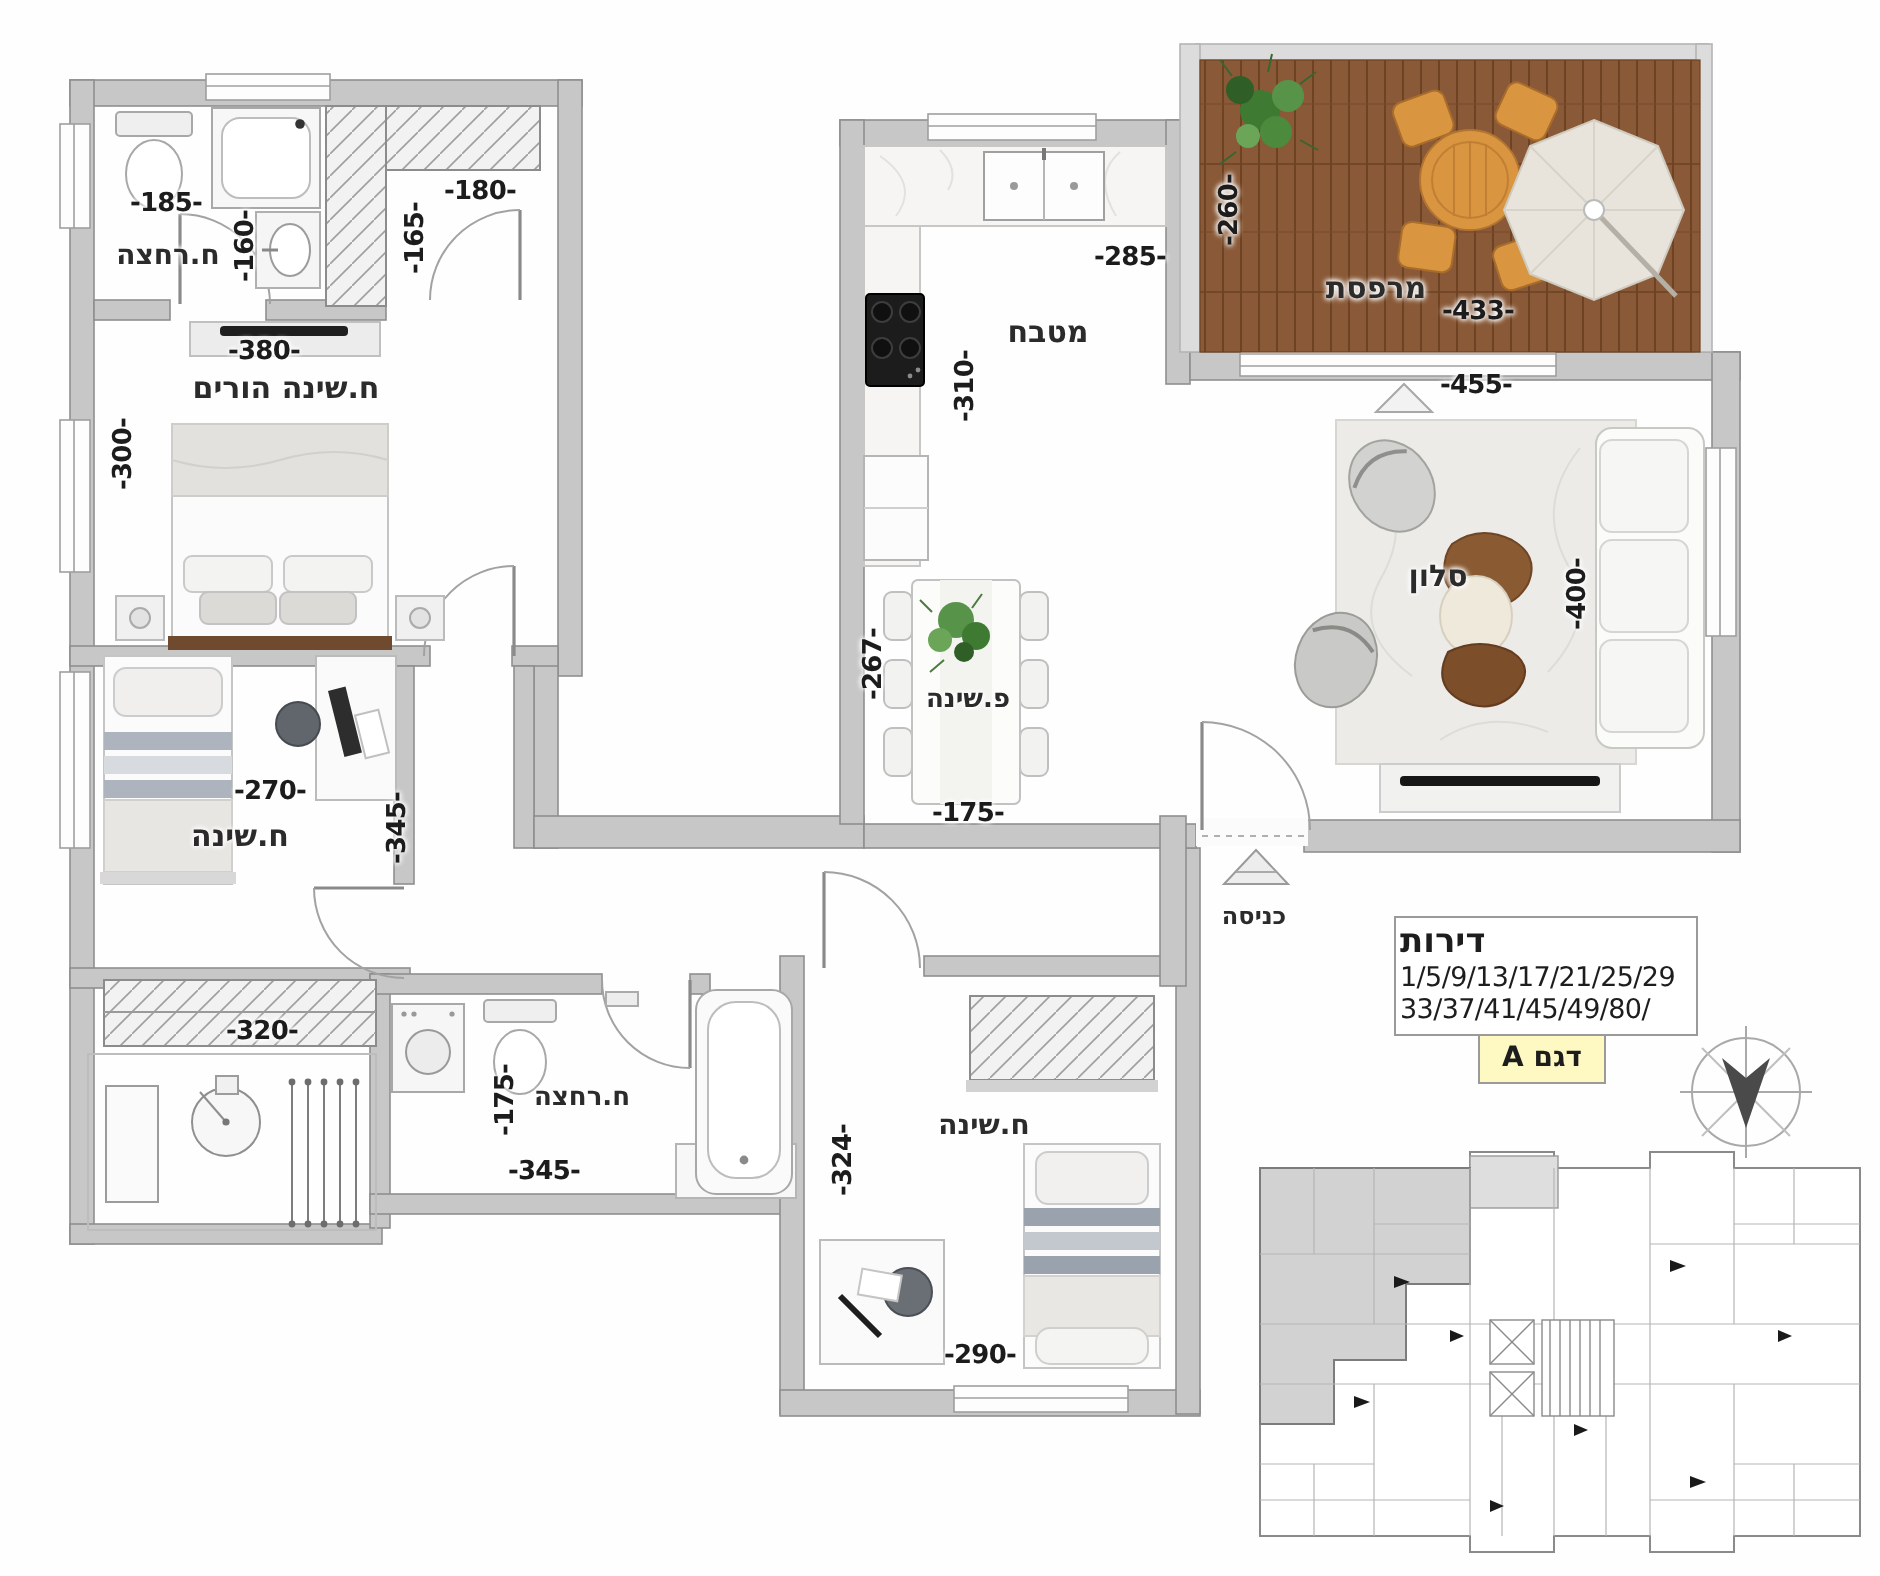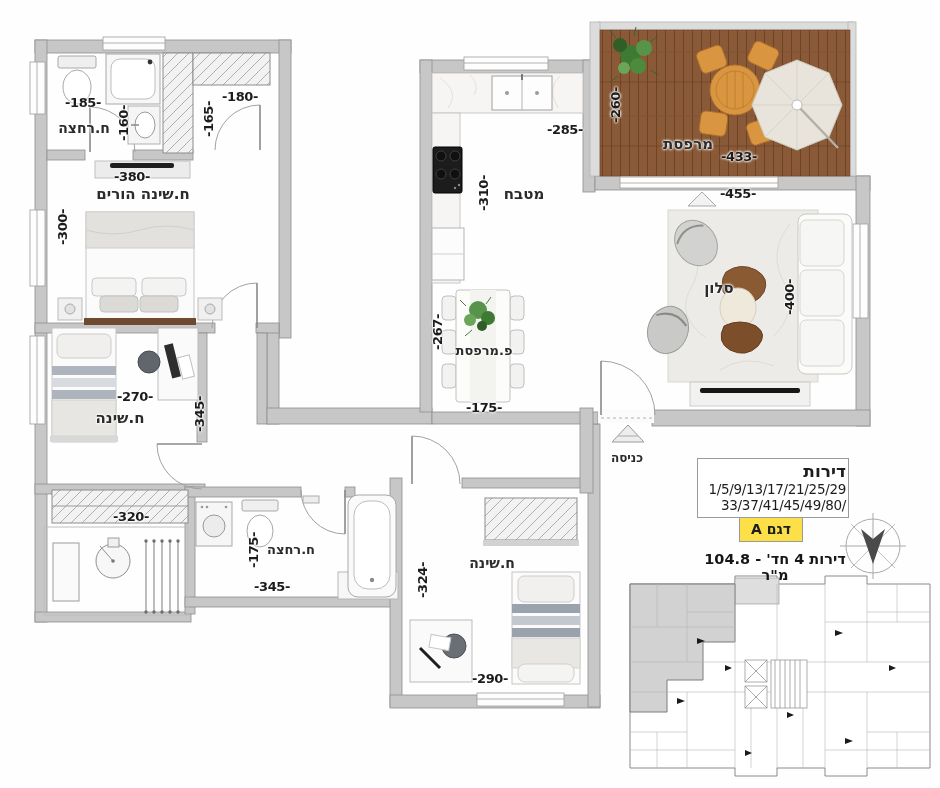--- a/index.html
+++ b/index.html
@@ -5,26 +5,26 @@
   html,body{margin:0;padding:0;background:#fff;}
   #plan{position:relative;width:940px;height:788px;background:#fefefe;overflow:hidden;
         font-family:"DejaVu Sans","Liberation Sans",sans-serif;}
   #plan svg{position:absolute;left:0;top:0;}
   .lbl{position:absolute;white-space:nowrap;font-weight:bold;color:#2b2b2b;
        transform:translate(-50%,-50%);
        text-shadow:0 0 3px #fff,0 0 3px #fff,0 0 2px #fff;z-index:5;}
   .lbl.dim{font-size:13px;letter-spacing:-0.4px;color:#1c1c1c;}
   .lbl.dim.v{transform:translate(-50%,-50%) rotate(-90deg);}
   .info-box{position:absolute;left:697px;top:458px;width:146px;z-index:6;
-            border:1.4px solid #9a9a9a;background:#fff;text-align:right;
+            border:1.4px solid #9a9a9a;background:#fff;text-align:left;
             padding:2px 2px 4px;color:#1d1d1d;}
   .info-title{font-size:17px;font-weight:bold;line-height:20px;}
   .info-nums{font-size:13.5px;font-weight:normal;letter-spacing:-0.3px;line-height:16px;}
   .model-box{position:absolute;left:739px;top:517px;width:62px;height:23px;z-index:6;
-             border:1.4px solid #9a9a9a;background:#fde047;text-align:center;
+             border:1.4px solid #9a9a9a;background:#fef9c3;text-align:center;
              font-size:14px;font-weight:bold;line-height:23px;color:#1d1d1d;}
   .area-line{position:absolute;left:690px;top:551px;width:170px;z-index:6;text-align:center;
              font-size:14.5px;font-weight:bold;color:#161616;}
 </style>
 </head>
 <body>
 
 <div id="plan">
 
 <svg width="940" height="788" viewBox="0 0 940 788">
@@ -418,22 +418,22 @@
       <path d="M218,166 l8,3 l-8,3 z"></path>
           <path d="M118,178 l7,3 l-7,3 z"></path>
     </g>
   </g>
 </svg>
 
 <div id="labels">
       <div class="lbl room" dir="rtl" style="left: 84px; top: 128px; font-size: 14px;">ח.רחצה</div>
       <div class="lbl room" dir="rtl" style="left: 143px; top: 194px; font-size: 15px;">ח.שינה הורים</div>
       <div class="lbl room" dir="rtl" style="left: 120px; top: 418px; font-size: 15px;">ח.שינה</div>
-      <div class="lbl room" dir="rtl" style="left: 524px; top: 166px; font-size: 15px; margin-top: 28px;">מטבח</div>
-      <div class="lbl room" dir="rtl" style="left: 484px; top: 350px; font-size: 13px;">פ.מרפסת</div>
+      <div class="lbl room" dir="rtl" style="left: 524px; top: 166px; font-size: 15px;">מטבח</div>
+      <div class="lbl room" dir="rtl" style="left: 484px; top: 350px; font-size: 13px;">פ.שינה</div>
       <div class="lbl room" dir="rtl" style="left: 719px; top: 288px; font-size: 15px;">סלון</div>
       <div class="lbl room" dir="rtl" style="left: 688px; top: 96px; font-size: 15px; margin-top: 48px;">מרפסת</div>
       <div class="lbl room" dir="rtl" style="left: 627px; top: 458px; font-size: 12px;">כניסה</div>
       <div class="lbl room" dir="rtl" style="left: 291px; top: 549px; font-size: 13px;">ח.רחצה</div>
       <div class="lbl room" dir="rtl" style="left: 492px; top: 563px; font-size: 14px;">ח.שינה</div>
       <div class="lbl dim" style="left: 83px; top: 102px; text-align: right;">-185-</div>
       <div class="lbl dim v" style="left: 123px; top: 123px;">-160-</div>
       <div class="lbl dim" style="left: 240px; top: 96px;">-180-</div>
       <div class="lbl dim v" style="left: 208px; top: 119px;">-165-</div>
       <div class="lbl dim" style="left: 132px; top: 176px;">-380-</div>
@@ -456,15 +456,14 @@
     </div>
 
 <div class="info-box" dir="rtl">
   <div class="info-title">דירות</div>
   <div class="info-nums">1/5/9/13/17/21/25/29</div>
   <div class="info-nums">/33/37/41/45/49/80</div>
 </div>
 
 <div class="model-box" dir="rtl">דגם A</div>
 
-<div class="area-line" dir="rtl">דירות 4 חד' - 104.8 מ"ר</div>
 
 </div>
 
 </body></html>

